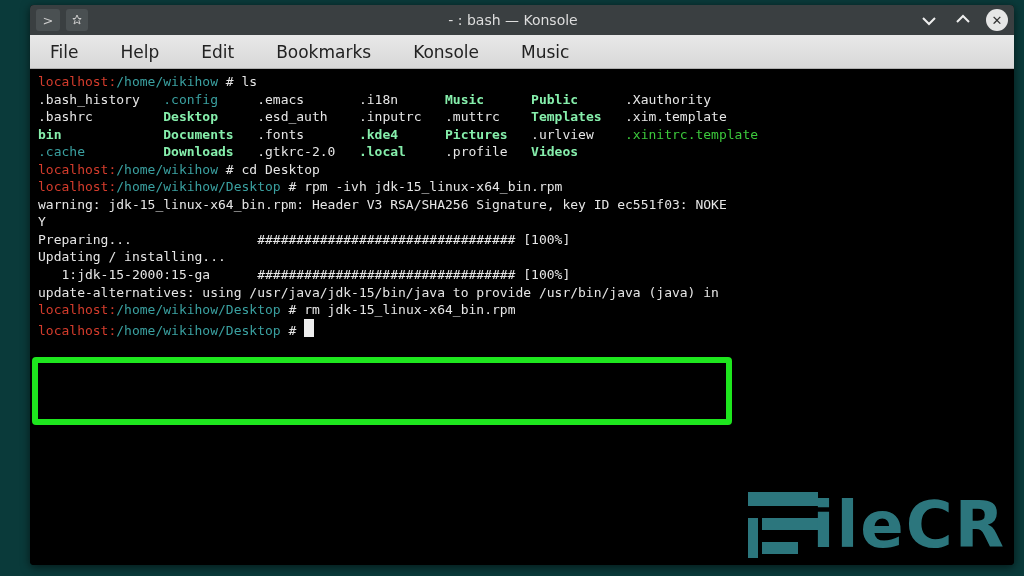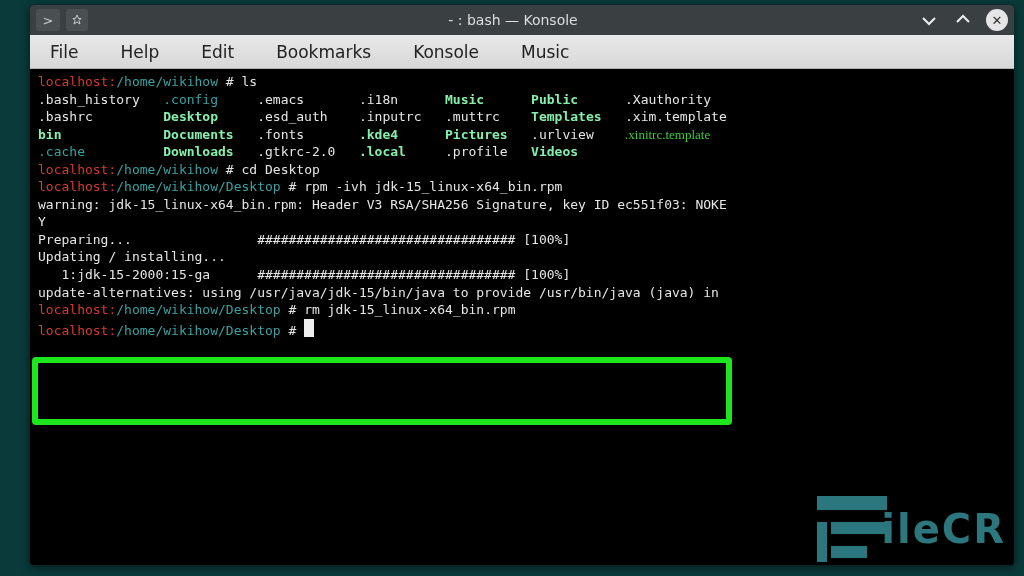--- a/index.html
+++ b/index.html
@@ -70,42 +70,42 @@
     font-size: 13px;
     line-height: 1.35;
     padding: 4px 8px;
     white-space: pre;
     position: relative;
     height: calc(100% - 64px);
   }
   .red { color:#d43c2c; }
   .cyan { color:#3aa0a0; }
   .blue { color:#86efac; font-weight:bold; }
-  .green { color:#3cc93c;font-family:Liberation Serif, serif; }
+  .green { color:#3cc93c; }
   .white { color:#e6e6e6; }
   .highlight-box {
     position:absolute;
     border: 6px solid #1ee61e;
     border-radius: 4px;
     background: transparent;
     pointer-events:none;
   }
   .cursor {
     display:inline-block;
     width: 10px; height: 18px;
     background:#eee; vertical-align: -2px;
   }
   .brand {
     position:absolute;
     right: 18px;
     bottom: 14px;
     color:#2f7d84;
     font-family: "Arial Black","DejaVu Sans",sans-serif;
     font-weight: 900;
-    font-size: 40px;
+    font-size: 64px;
     letter-spacing: 2px;
     opacity: .95;
     display:flex; align-items:center;
   }
   .brand svg { margin-right: -6px; }
 </style>
 </head>
 <body>
 
 <div class="window">

